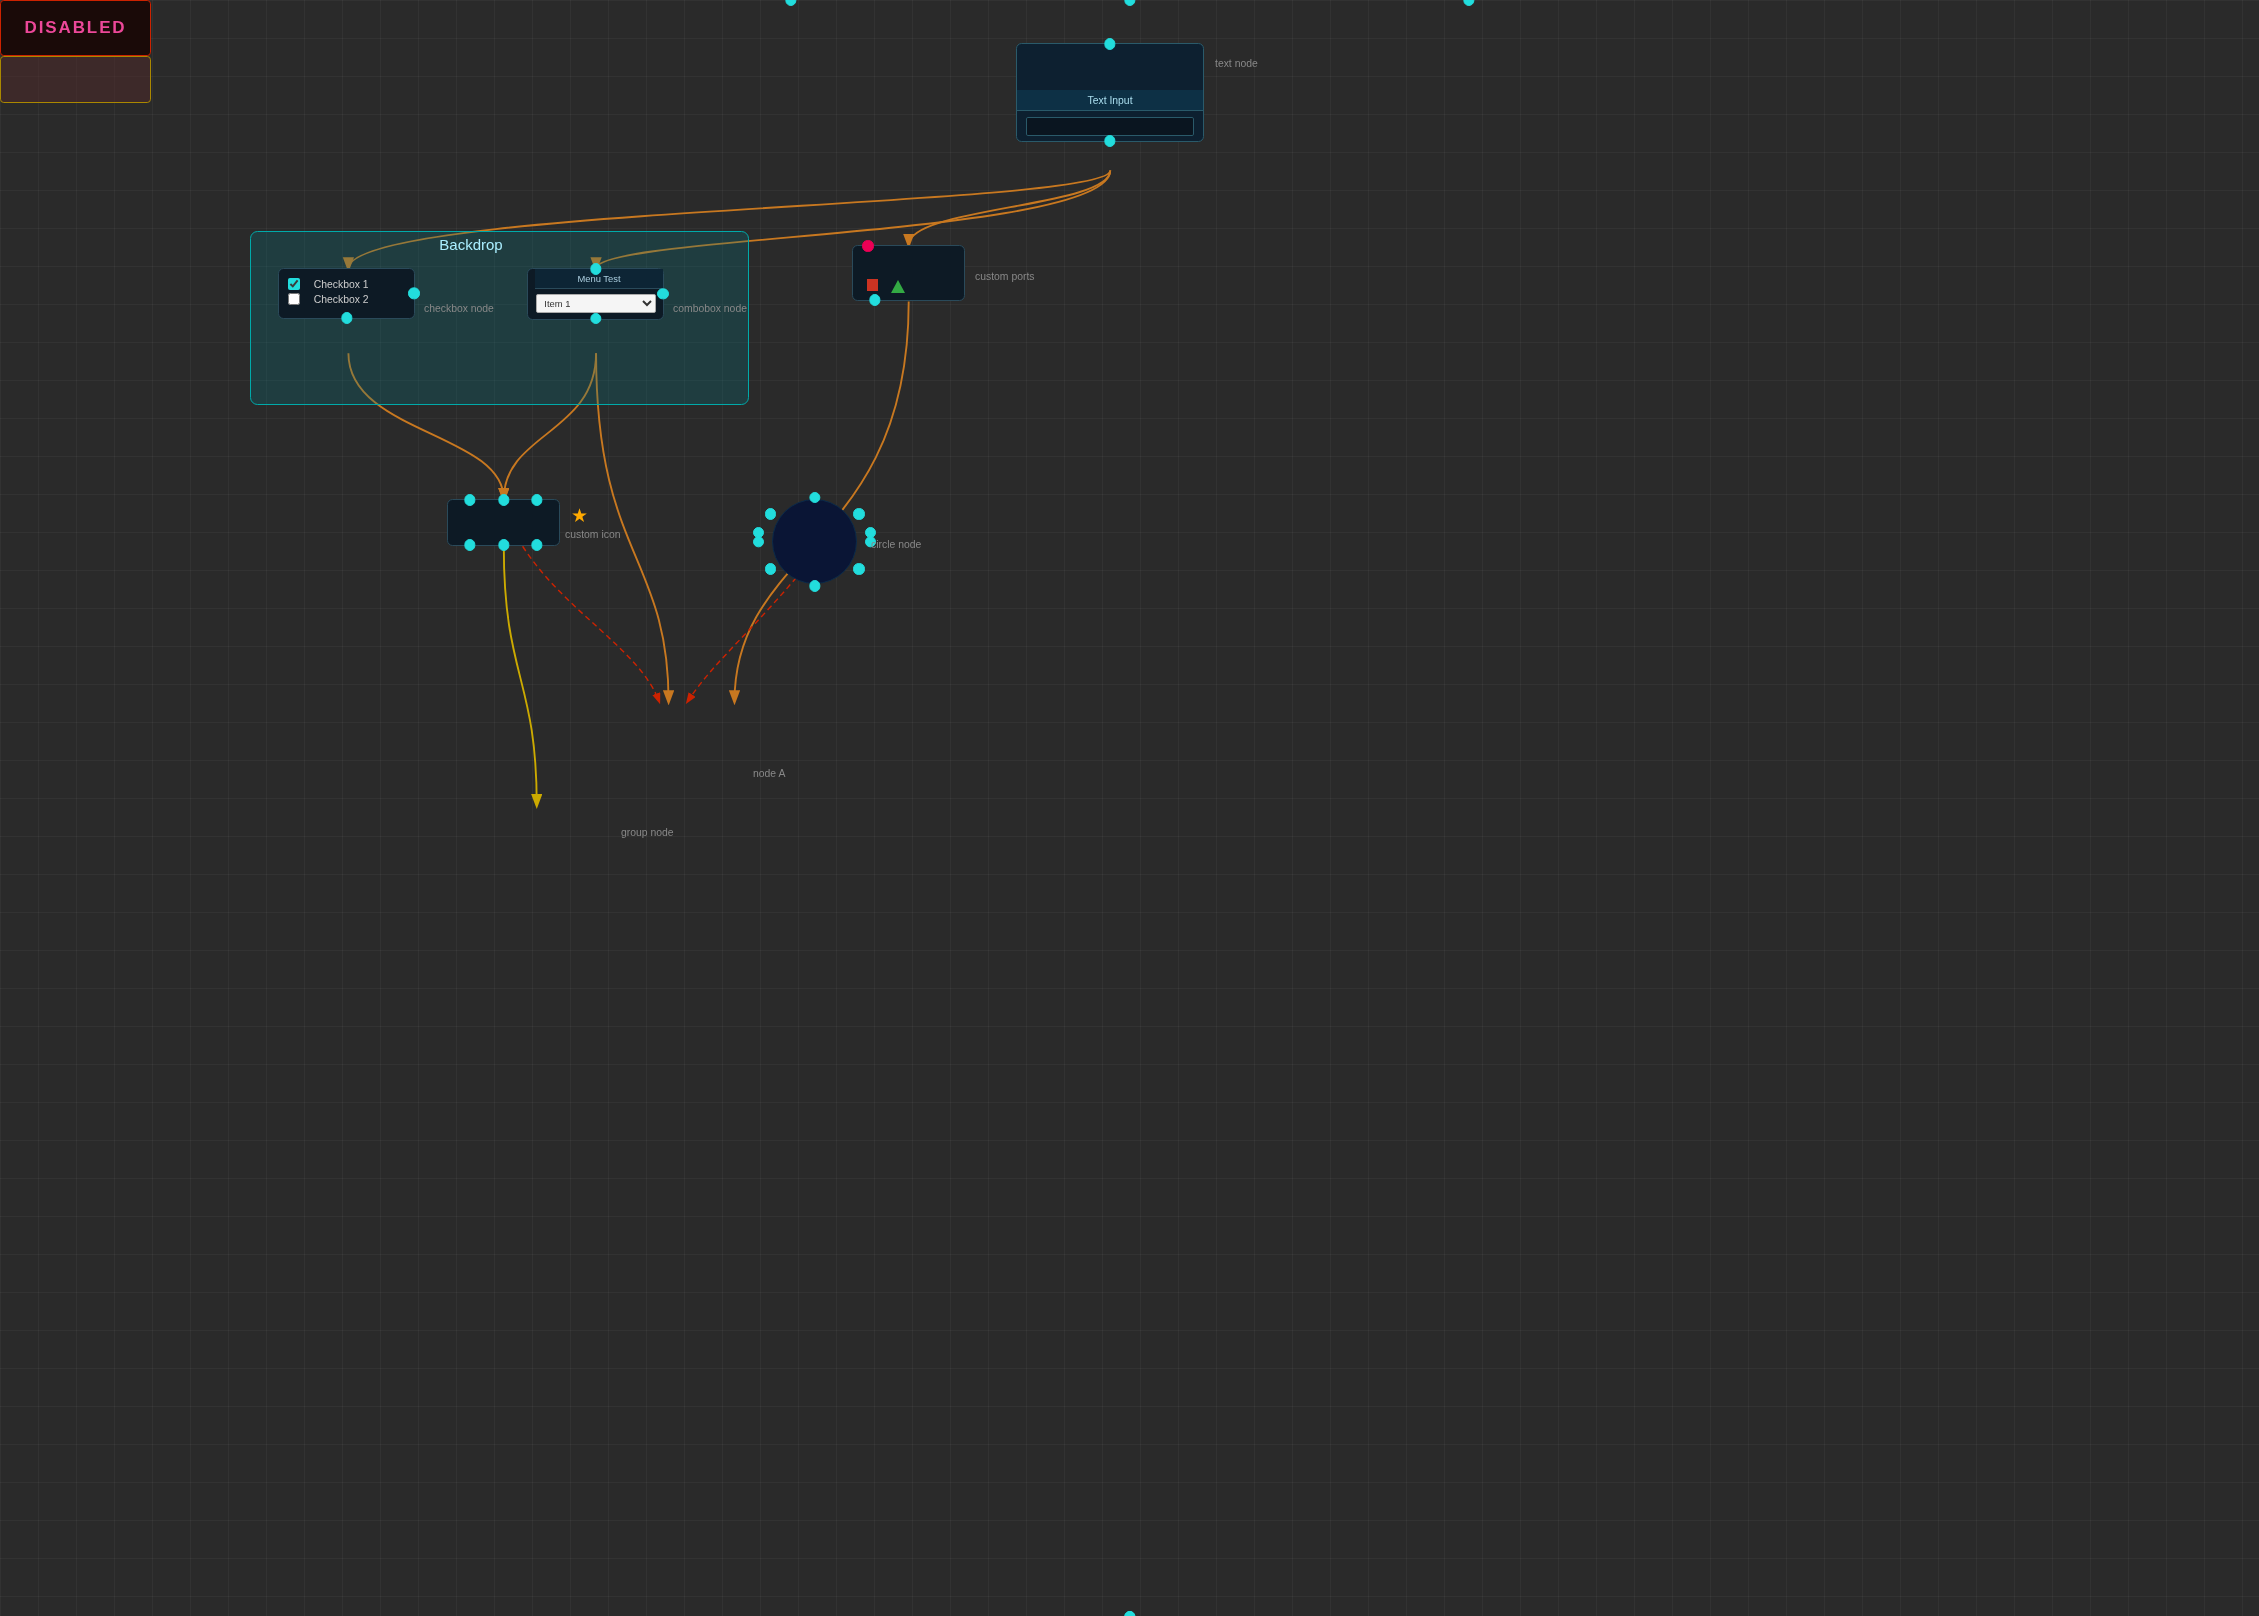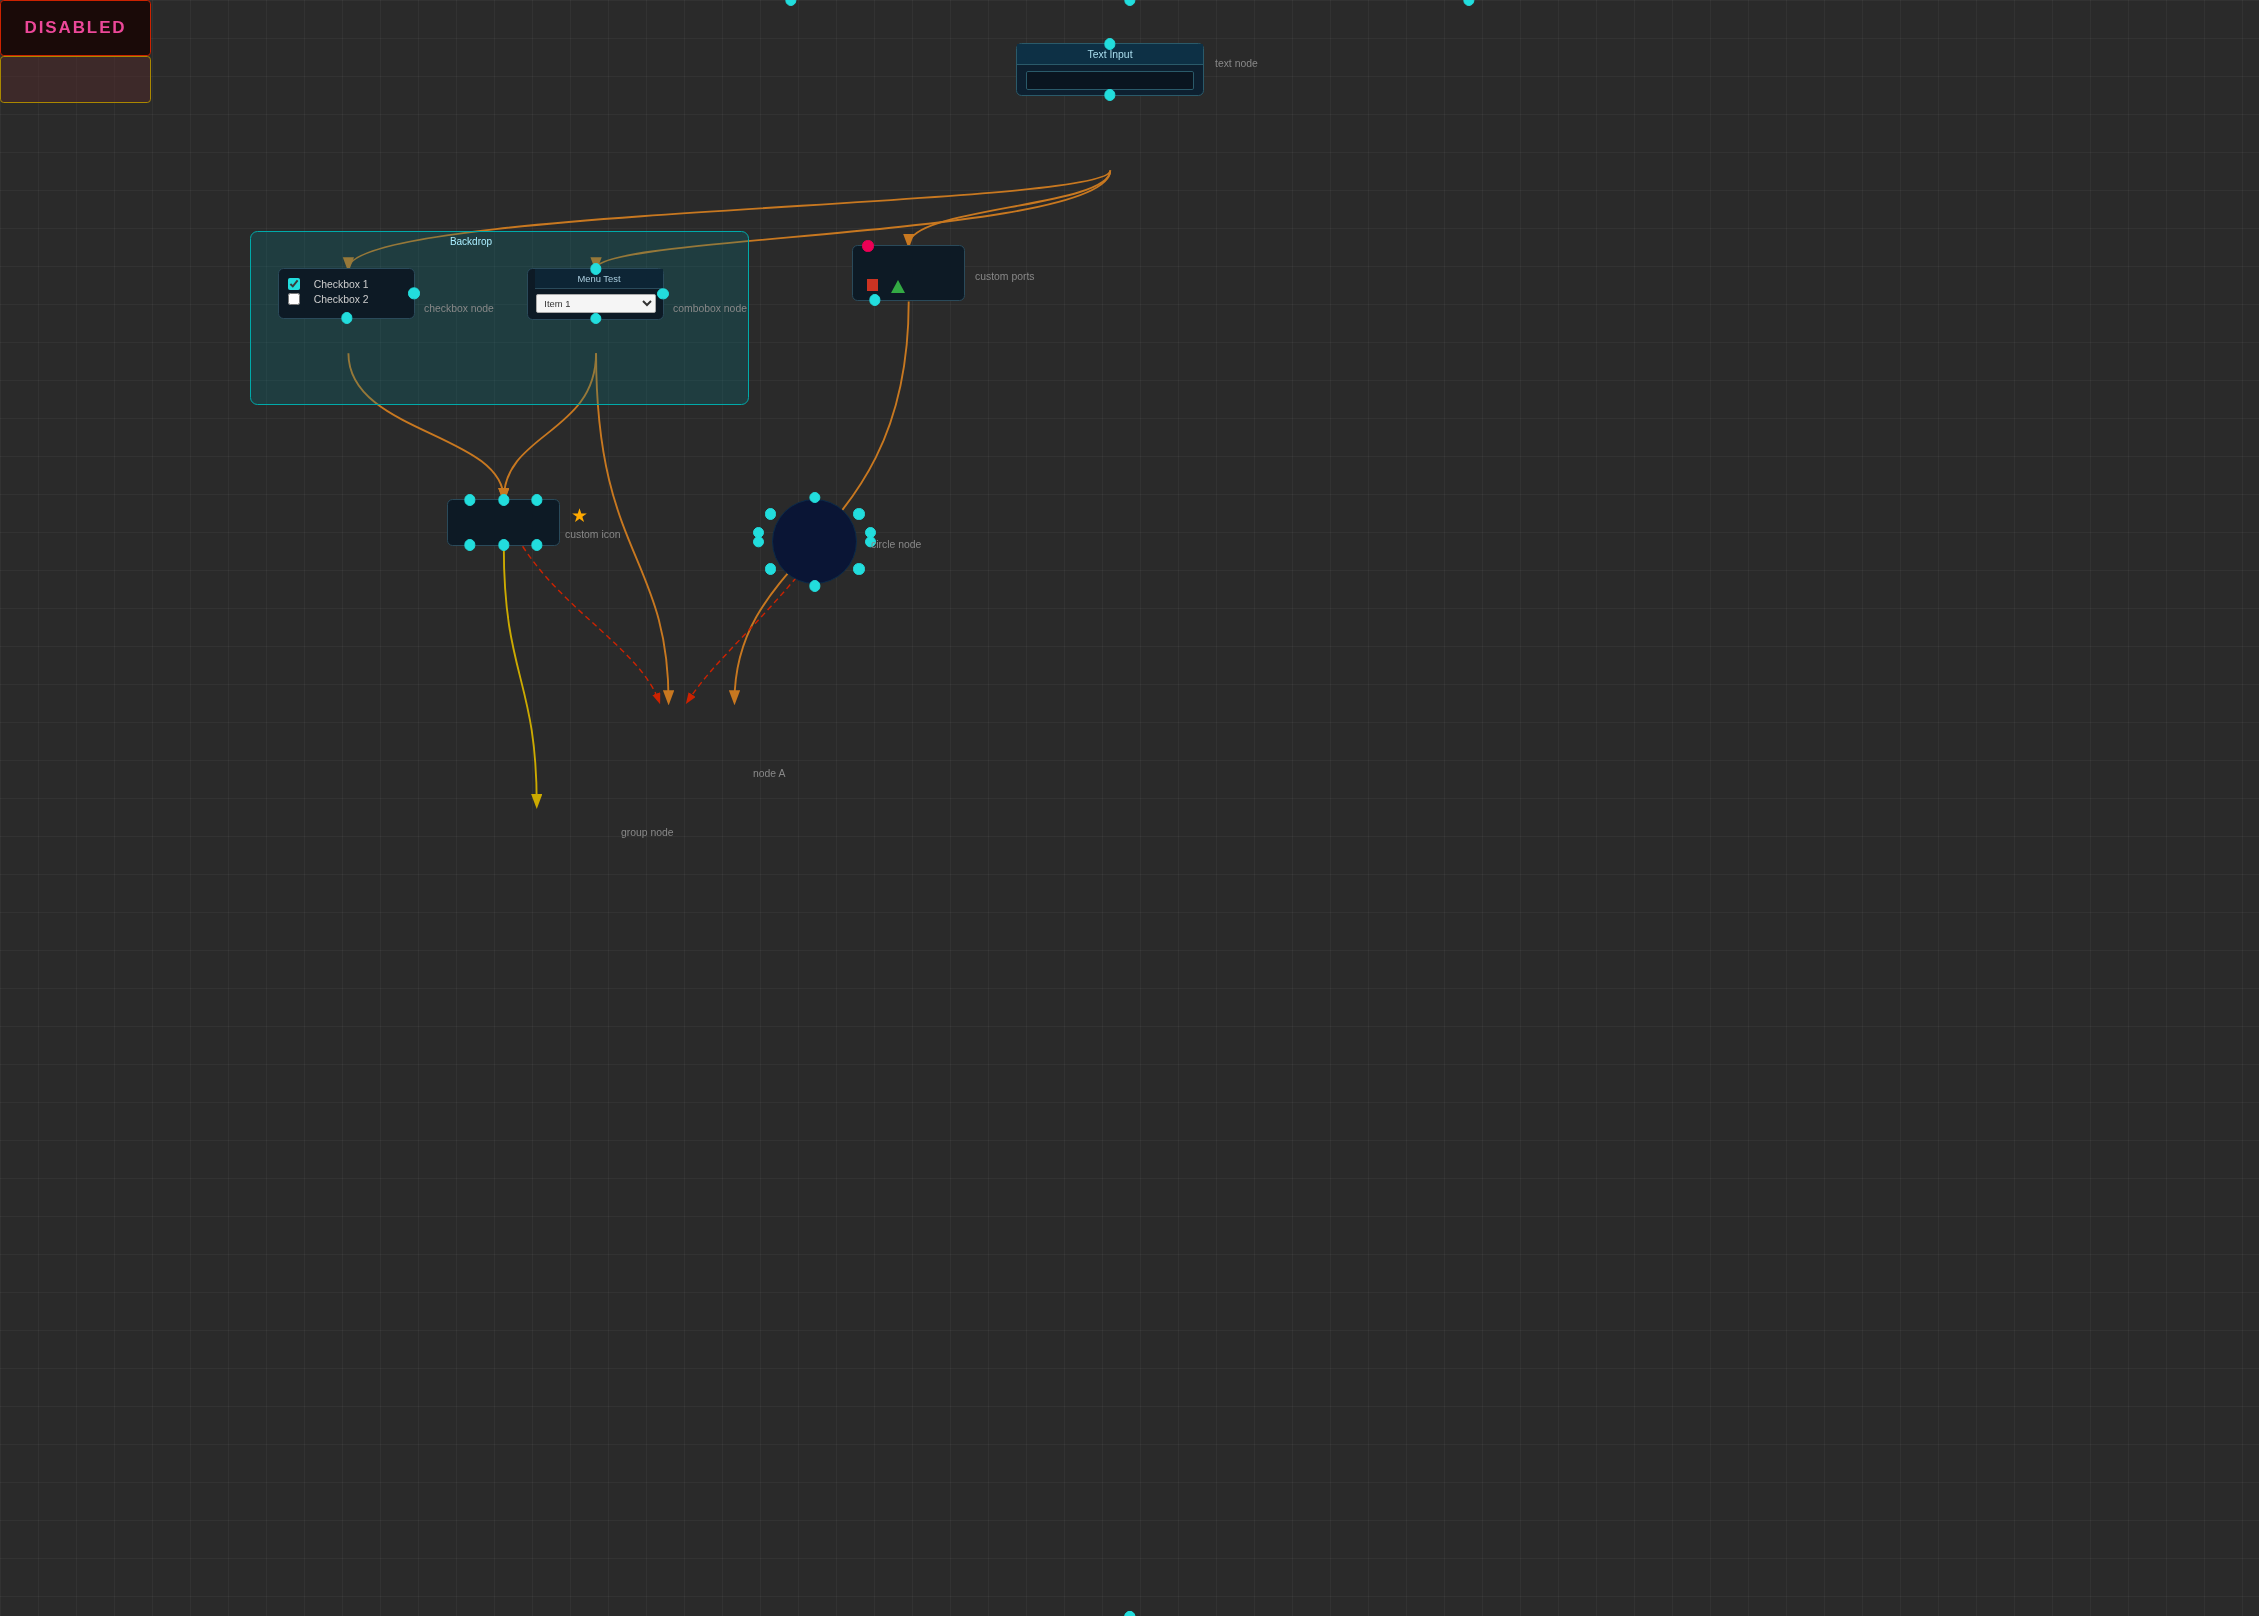--- a/index.html
+++ b/index.html
@@ -51,20 +51,21 @@
       border: 0.9px solid #2a5a6a;
       background: #0d2030;
     }
     #text-input-node .node-title {
       background: #0d3045;
       color: #aaddee;
       padding: 4.7px 9.4px;
       font-size: 10.4px;
       text-align: center;
       border-bottom: 0.9px solid #2a5a6a;
+      margin-top: 46px;
     }
     #text-input-node .node-content {
       padding: 5.6px 9.4px;
     }
     #text-input-node .node-content input {
       width: 100%;
       background: #0a1520;
       border: 0.9px solid #2a5a6a;
       color: #aaa;
       padding: 2.8px 4.7px;
@@ -83,21 +84,21 @@
       border-radius: 7.5px;
       position: absolute;
     }
     #backdrop-title {
       position: absolute;
       left: 250px;
       top: 231px;
       width: 442px;
       text-align: center;
       color: #aaeeff;
-      font-size: 10px;
+      font-size: 15px;
       padding-top: 4.7px;
     }
 
     
     #checkbox-node {
       left: 278px;
       top: 268px;
       width: 137px;
       padding: 9.4px;
       border: 0.9px solid #2a4a5a;

